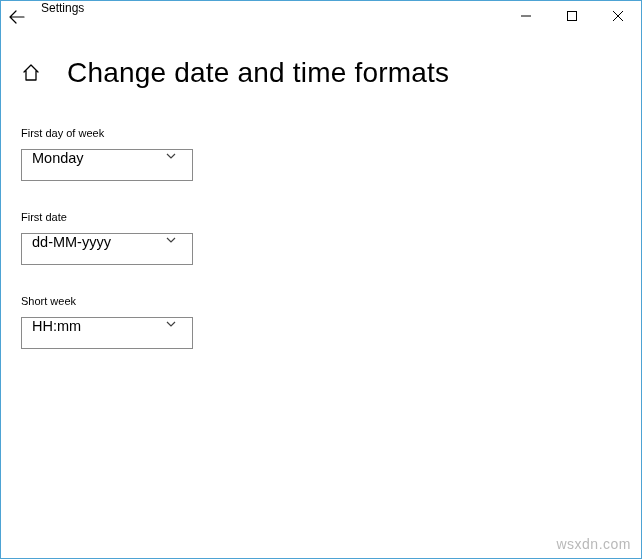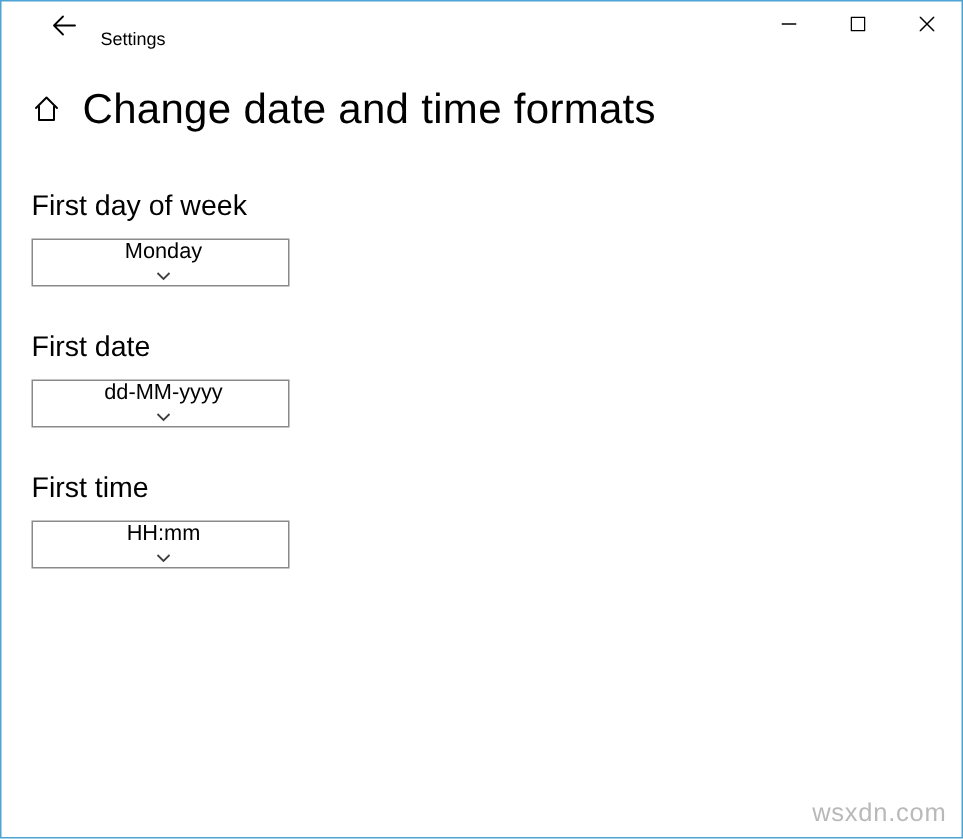--- a/index.html
+++ b/index.html
@@ -12,22 +12,22 @@
       width: 642px;
       height: 559px;
       background: #ffffff;
       border: 1px solid #4da3d4;
       position: relative;
       overflow: hidden;
     }
     .titlebar {
       height: 32px;
       display: flex;
-      align-items: flex-end;
-      padding-left: 26px;
+      align-items: flex-start;
+      padding-left: 0;
     }
     .titlebar-back {
       width: 32px;
       height: 32px;
       display: flex;
       align-items: center;
       justify-content: center;
       cursor: default;
     }
     .titlebar-title {
@@ -48,72 +48,71 @@
       align-items: center;
       justify-content: center;
       cursor: default;
     }
     .content {
       padding: 24px 20px 20px 20px;
     }
     .header-row {
       display: flex;
       align-items: center;
-      gap: 14px;
+      gap: 26px;
       margin-bottom: 38px;
     }
     .home-icon {
       display: flex;
       align-items: center;
       justify-content: center;
     }
     .page-title {
       font-size: 28px;
       font-weight: 400;
       color: #000;
       letter-spacing: 0.2px;
     }
     .field-group {
       margin-bottom: 30px;
     }
     .field-label {
-      font-size: 19px;
+      font-size: 11px;
       color: #000;
       margin-bottom: 10px;
       display: block;
     }
     .combo {
       width: 172px;
       height: 32px;
       border: 1.5px solid #8a8a8a;
       background: #ffffff;
       display: flex;
-      align-items: center;
+      align-items: flex-start;
       padding: 0 6px 0 10px;
       font-size: 14.5px;
       color: #000;
       cursor: default;
       position: relative;
-      flex-direction: column;
     }
     .combo-value {
       flex: 1;
       text-align: left;
     }
     .combo .chev {
       width: 30px;
       display: flex;
       align-items: center;
       justify-content: center;
     }
     .watermark {
       position: absolute;
       bottom: 6px;
       right: 10px;
-      font-size: 17px;
+      font-size: 14px;
       color: #b9b9b9;
       letter-spacing: 0.5px;
     }
   </style>
 </head>
 <body>
 
 <div class="titlebar">
   <div class="titlebar-back">
     <svg width="16" height="16" viewBox="0 0 16 16">
@@ -170,21 +169,21 @@
       <span class="chev">
         <svg width="12" height="12" viewBox="0 0 12 12">
             <path d="M2 4 L6 8 L10 4" stroke="#404040" stroke-width="1.2" fill="none"></path>
           </svg>
       </span>
     </div>
   </div>
 
 
   <div class="field-group">
-    <label class="field-label">First time</label>
+    <label class="field-label">Short week</label>
     <div class="combo">
       <span class="combo-value">HH:mm</span>
       <span class="chev">
         <svg width="12" height="12" viewBox="0 0 12 12">
             <path d="M2 4 L6 8 L10 4" stroke="#404040" stroke-width="1.2" fill="none"></path>
           </svg>
       </span>
     </div>
   </div>
 

